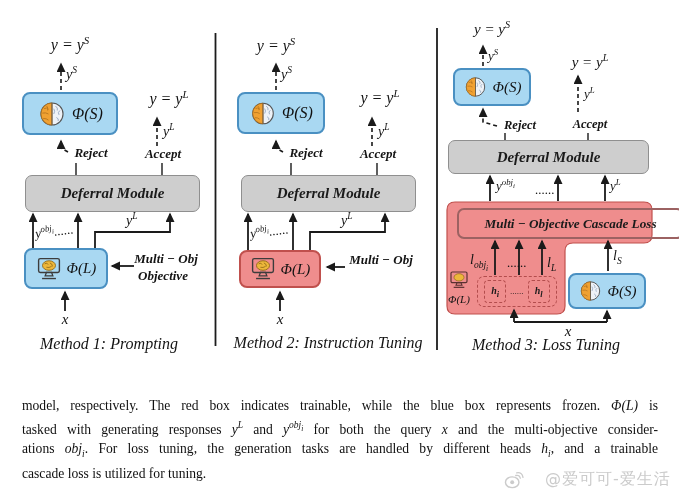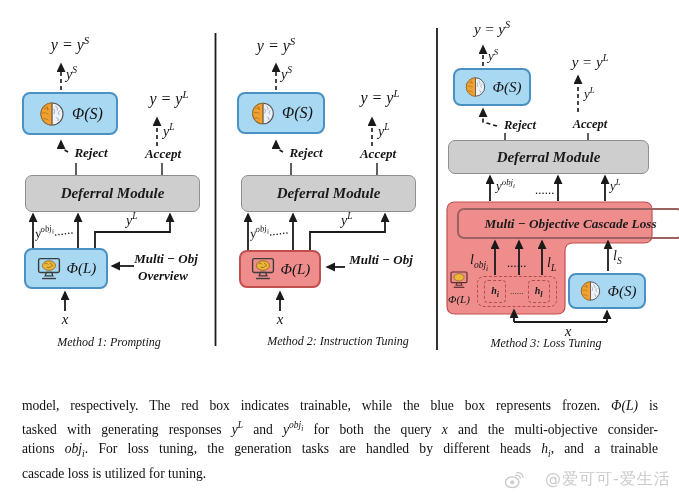--- a/index.html
+++ b/index.html
@@ -29,21 +29,21 @@
 
   .lbl { position:absolute; z-index:3; font-style:italic; line-height:1.05; white-space:nowrap; color:#141414; }
   .c   { transform:translateX(-50%); }
   .b   { font-weight:bold;text-align:center; }
   .lbl sup { font-size:68%; line-height:0; }
   .lbl sub { font-size:68%; line-height:0; }
   .lbl .ss { font-size:78%; }
   .f16 { font-size:16px; } .f15 { font-size:15px; } .f14 { font-size:14px; }
   .f13 { font-size:13px; } .f12 { font-size:12.5px; } .f11 { font-size:11px; } .f17 { font-size:17px; }
   .slant { transform:rotate(-7deg); transform-origin:left bottom; }
-  .caption { font-size:12px; }
+  .caption { font-size:16px; }
 
   #figcap { position:absolute; left:22px; top:396px; width:636px; z-index:3;
             font-size:13.6px; line-height:19.5px; color:#101010; }
   .capline { text-align:justify; text-align-last:justify; }
   .capline:last-child { text-align-last:left; }
   .seg-n {}
   .seg-m { font-style:italic; }
   .seg-sup { vertical-align:super; font-size:70%; font-style:italic; }
   .seg-supsub { vertical-align:super; font-size:55%; font-style:italic; position:relative; top:3px; }
   .seg-sub { vertical-align:sub; font-size:70%; font-style:italic; }
@@ -146,21 +146,21 @@
       <rect x="3" y="1" width="24" height="16" rx="2" fill="none" stroke="#3c3c3c" stroke-width="1.6"></rect>
       <ellipse cx="15" cy="9" rx="7.5" ry="5.5" fill="#edb73a" stroke="#8a6414" stroke-width="1"></ellipse>
       <path d="M10,7 q3,-2 4,1 M12,11 q3,1 6,-1 M16,6 q3,1 3,4" stroke="#8a6414" stroke-width="0.9" fill="none"></path>
       <path d="M12,17 L10.5,21 L19.5,21 L18,17 Z" fill="none" stroke="#3c3c3c" stroke-width="1.4"></path>
       <line x1="7" y1="24" x2="23" y2="24" stroke="#3c3c3c" stroke-width="1.6"></line>
     </svg>
     <span class="boxlabel" style="font-size:15px;">Φ(L)</span>
   </div>
 
   <div class="lbl f13 b c" style="left:166px; top:252px;">Multi − Obj</div>
-  <div class="lbl f13 b c" style="left:163px; top:269px;">Overview</div>
+  <div class="lbl f13 b c" style="left:163px; top:269px;">Objective</div>
   <div class="lbl f15 c" style="left:65px; top:312px;">x</div>
   <div class="lbl caption c" style="left:109px; top:336px;">Method 1: Prompting</div>
 
   <div class="lbl f16 c" style="left:276px; top:38px;"><span>y = y</span><sup>S</sup></div>
   <div class="lbl f14" style="left:281px; top:68px;"><span>y</span><sup>S</sup></div>
 
   <div class="box blue" style="left:237px; top:92px; width:88px; height:42px;">
     <svg width="28" height="27" viewBox="0 0 34 30">
       <circle cx="17" cy="15" r="12.5" fill="#eef2f7" stroke="#555" stroke-width="1.3"></circle>
       <path d="M17,2.5 A12.5,12.5 0 0 0 17,27.5 Z" fill="#f0a132" stroke="#a86d1c" stroke-width="1"></path>
@@ -189,21 +189,21 @@
       <ellipse cx="15" cy="9" rx="7.5" ry="5.5" fill="#edb73a" stroke="#8a6414" stroke-width="1"></ellipse>
       <path d="M10,7 q3,-2 4,1 M12,11 q3,1 6,-1 M16,6 q3,1 3,4" stroke="#8a6414" stroke-width="0.9" fill="none"></path>
       <path d="M12,17 L10.5,21 L19.5,21 L18,17 Z" fill="none" stroke="#3c3c3c" stroke-width="1.4"></path>
       <line x1="7" y1="24" x2="23" y2="24" stroke="#3c3c3c" stroke-width="1.6"></line>
     </svg>
     <span class="boxlabel" style="font-size:15px;">Φ(L)</span>
   </div>
 
   <div class="lbl f13 b c" style="left:381px; top:253px;">Multi − Obj</div>
   <div class="lbl f15 c" style="left:280px; top:312px;">x</div>
-  <div class="lbl caption c" style="left:328px; top:335px;margin-left:10px;">Method 2: Instruction Tuning</div>
+  <div class="lbl caption c" style="left:328px; top:335px;">Method 2: Instruction Tuning</div>
 
   <div class="lbl f15 c" style="left:492px; top:22px;"><span>y = y</span><sup>S</sup></div>
   <div class="lbl f13" style="left:488px; top:49px;"><span>y</span><sup>S</sup></div>
 
   <div class="box blue" style="left:453px; top:68px; width:78px; height:38px;">
     <svg width="25" height="24" viewBox="0 0 34 30">
       <circle cx="17" cy="15" r="12.5" fill="#eef2f7" stroke="#555" stroke-width="1.3"></circle>
       <path d="M17,2.5 A12.5,12.5 0 0 0 17,27.5 Z" fill="#f0a132" stroke="#a86d1c" stroke-width="1"></path>
       <path d="M8,9 q3,-2 5,1 M6,14 q4,-1 7,1 M7,20 q4,0 6,2 M11,6 q2,2 1,5" stroke="#b5741f" stroke-width="1" fill="none"></path>
       <path d="M21,6 q3,2 2,5 M26,11 q-3,2 -1,5 M22,19 q3,1 2,4 M19,9 q2,3 0,6" stroke="#8fa3bd" stroke-width="1" fill="none"></path>

